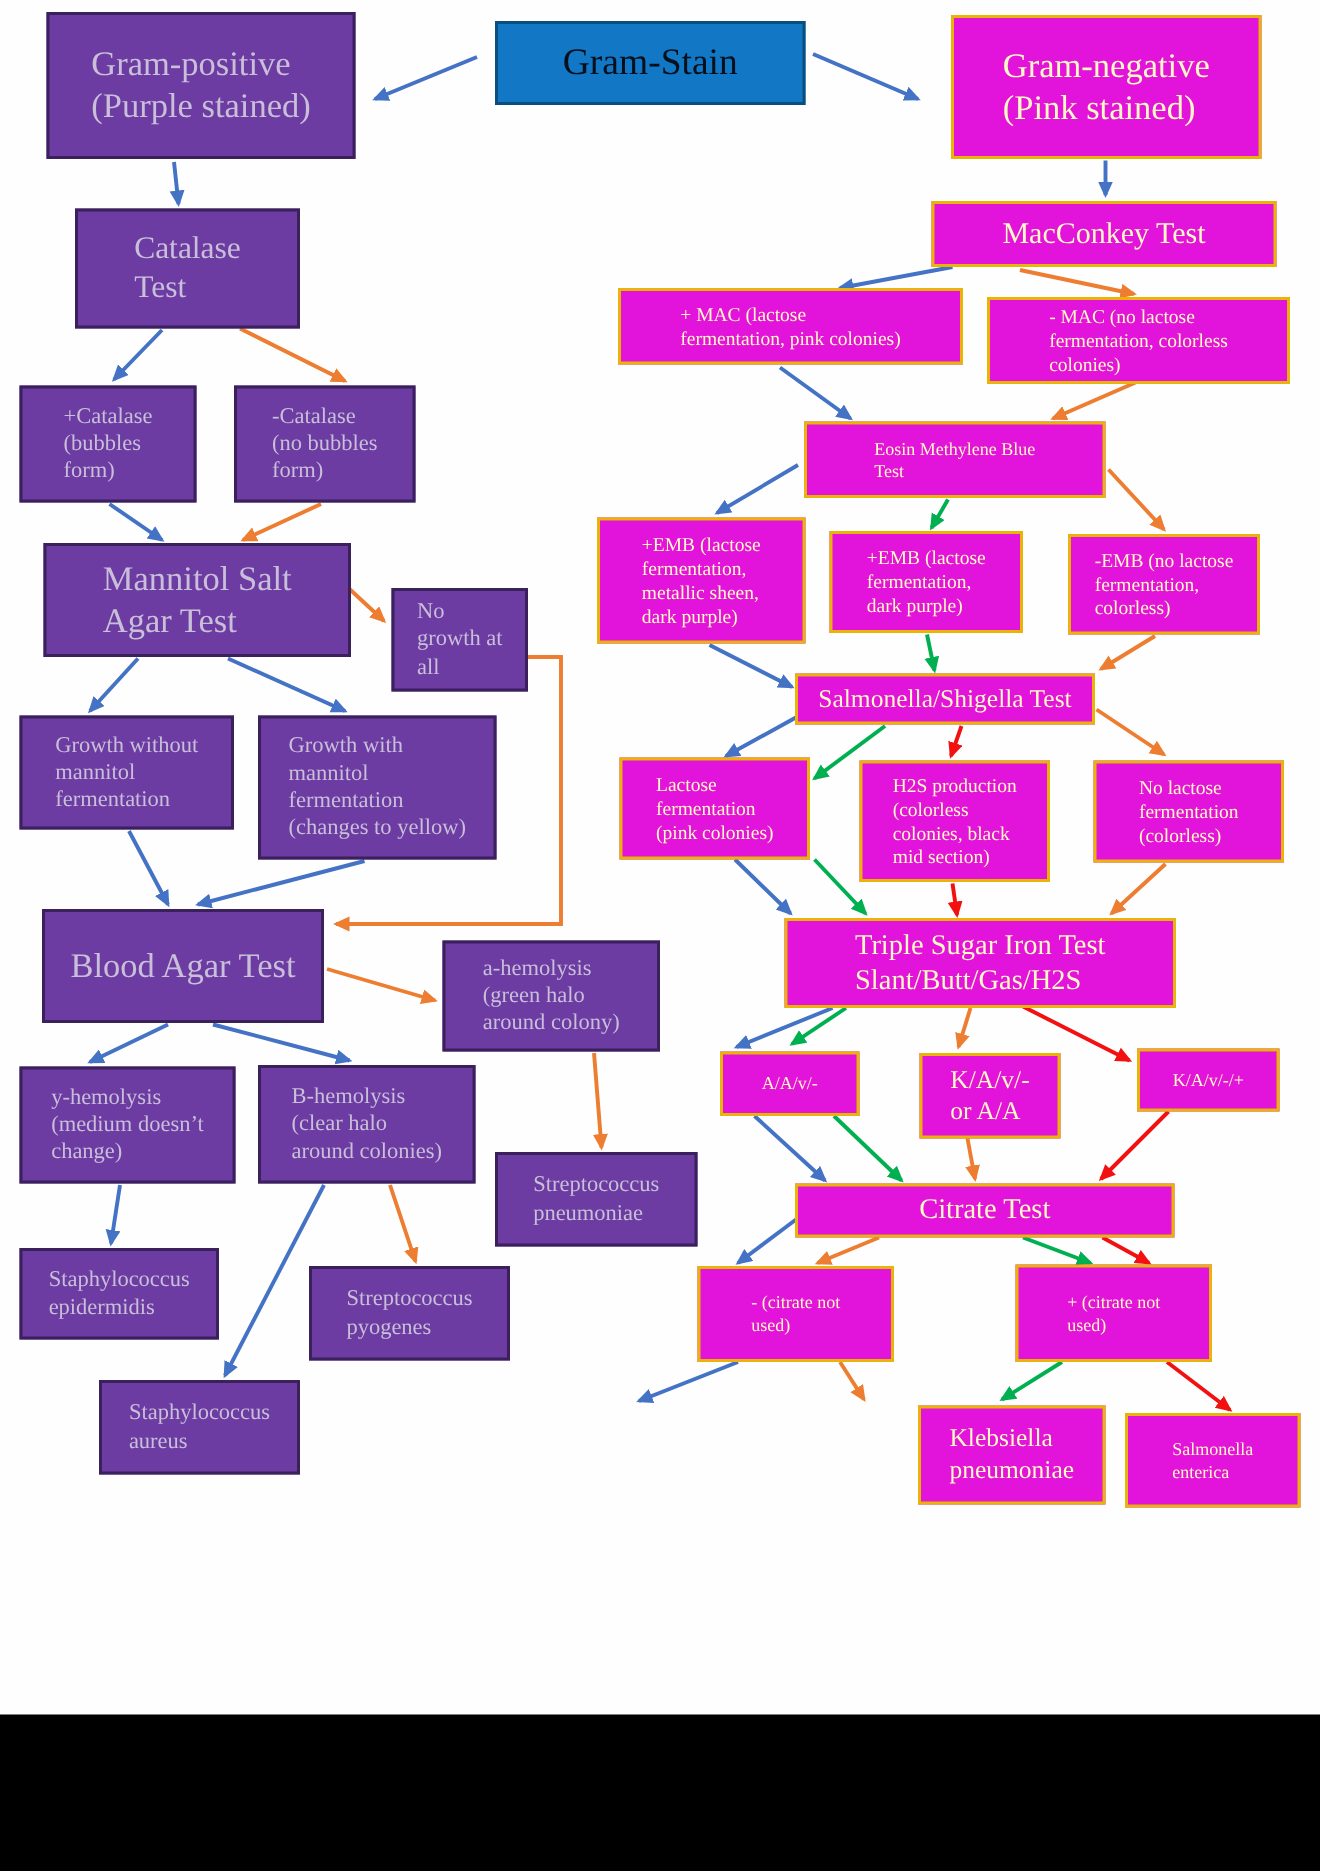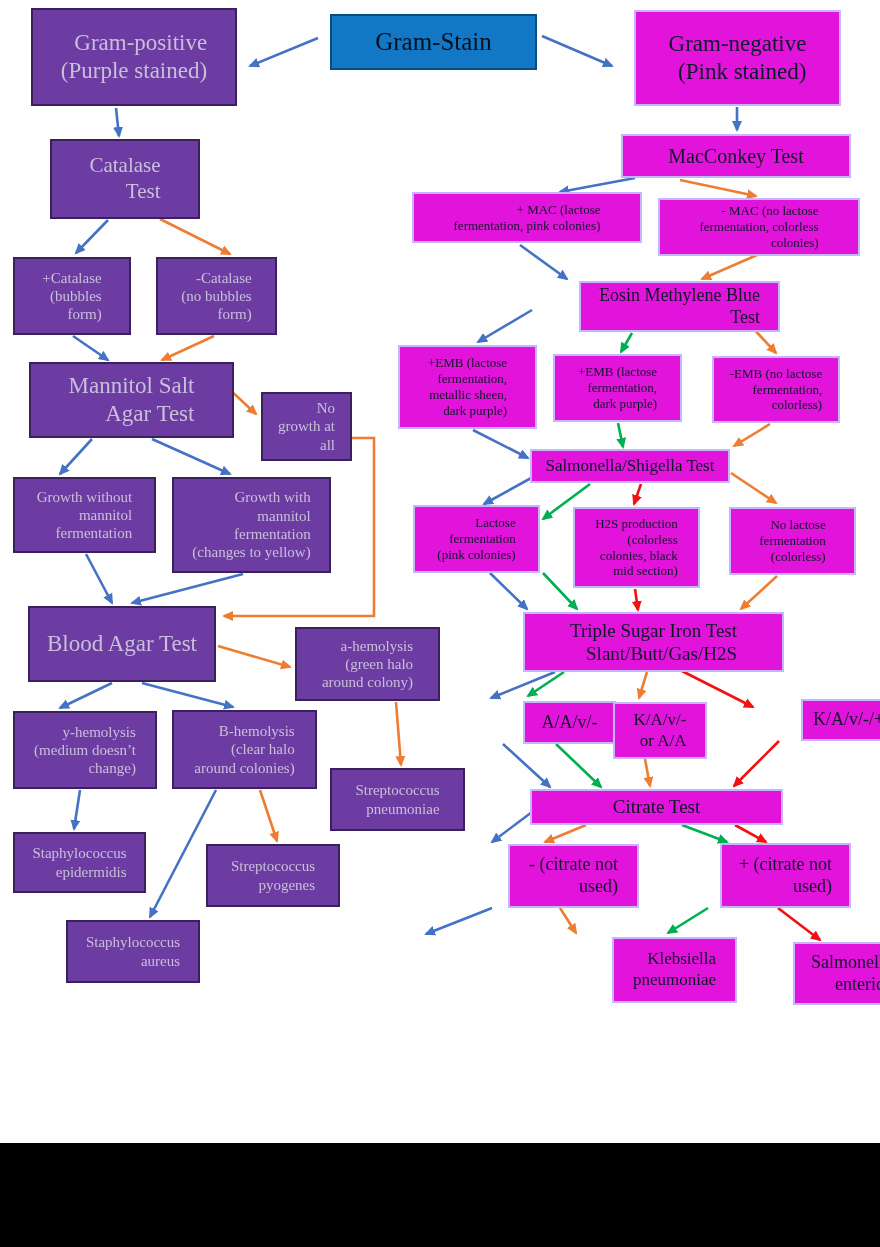--- a/index.html
+++ b/index.html
@@ -10,27 +10,27 @@
   #arrows{position:absolute;left:0;top:0;width:880px;height:1247px;}
   line,polyline{stroke-width:2.6;fill:none;}
   .ab{stroke:var(--ab);marker-end:url(#mB);}
   .ao{stroke:var(--ao);marker-end:url(#mO);}
   .ag{stroke:var(--ag);marker-end:url(#mG);}
   .ar{stroke:var(--ar);marker-end:url(#mR);}
   #mB path{fill:var(--ab);} #mO path{fill:var(--ao);}
   #mG path{fill:var(--ag);} #mR path{fill:var(--ar);}
   .node{
     position:absolute;display:flex;align-items:center;justify-content:center;
-    text-align:right;white-space:pre-line;box-sizing:border-box;
+    text-align:left;white-space:pre-line;box-sizing:border-box;
     line-height:1.22;padding:2px;
   }
   .purple{background:var(--purple);color:var(--purple-text);border:2px solid #3a215c;}
-  .magenta{background:var(--magenta);color:#0f172a;border:2px solid #c4b5fd;}
+  .magenta{background:var(--magenta);color:#fef9c3;border:2px solid #eab308;}
   .blue{background:var(--blue);color:#05101c;border:2px solid #0a4e80;}
-  .s13{font-size:13px;} .s15{font-size:15px;font-family:Liberation Serif, serif;} .s16{font-size:18px;margin-left:43px;}
+  .s13{font-size:13px;} .s15{font-size:15px;font-family:Liberation Serif, serif;} .s16{font-size:12px;}
   .s17{font-size:17px;} .s19{font-size:19px;} .s20{font-size:20px;}
   .s21{font-size:21px;} .s23{font-size:23px;} .s25{font-size:25px;}
   #footerbar{position:absolute;left:0;top:1143px;width:880px;height:104px;background:var(--bar);}
 </style>
 </head>
 <body>
 
 <div id="canvas">
 
   <svg id="arrows" viewBox="0 0 880 1247">

